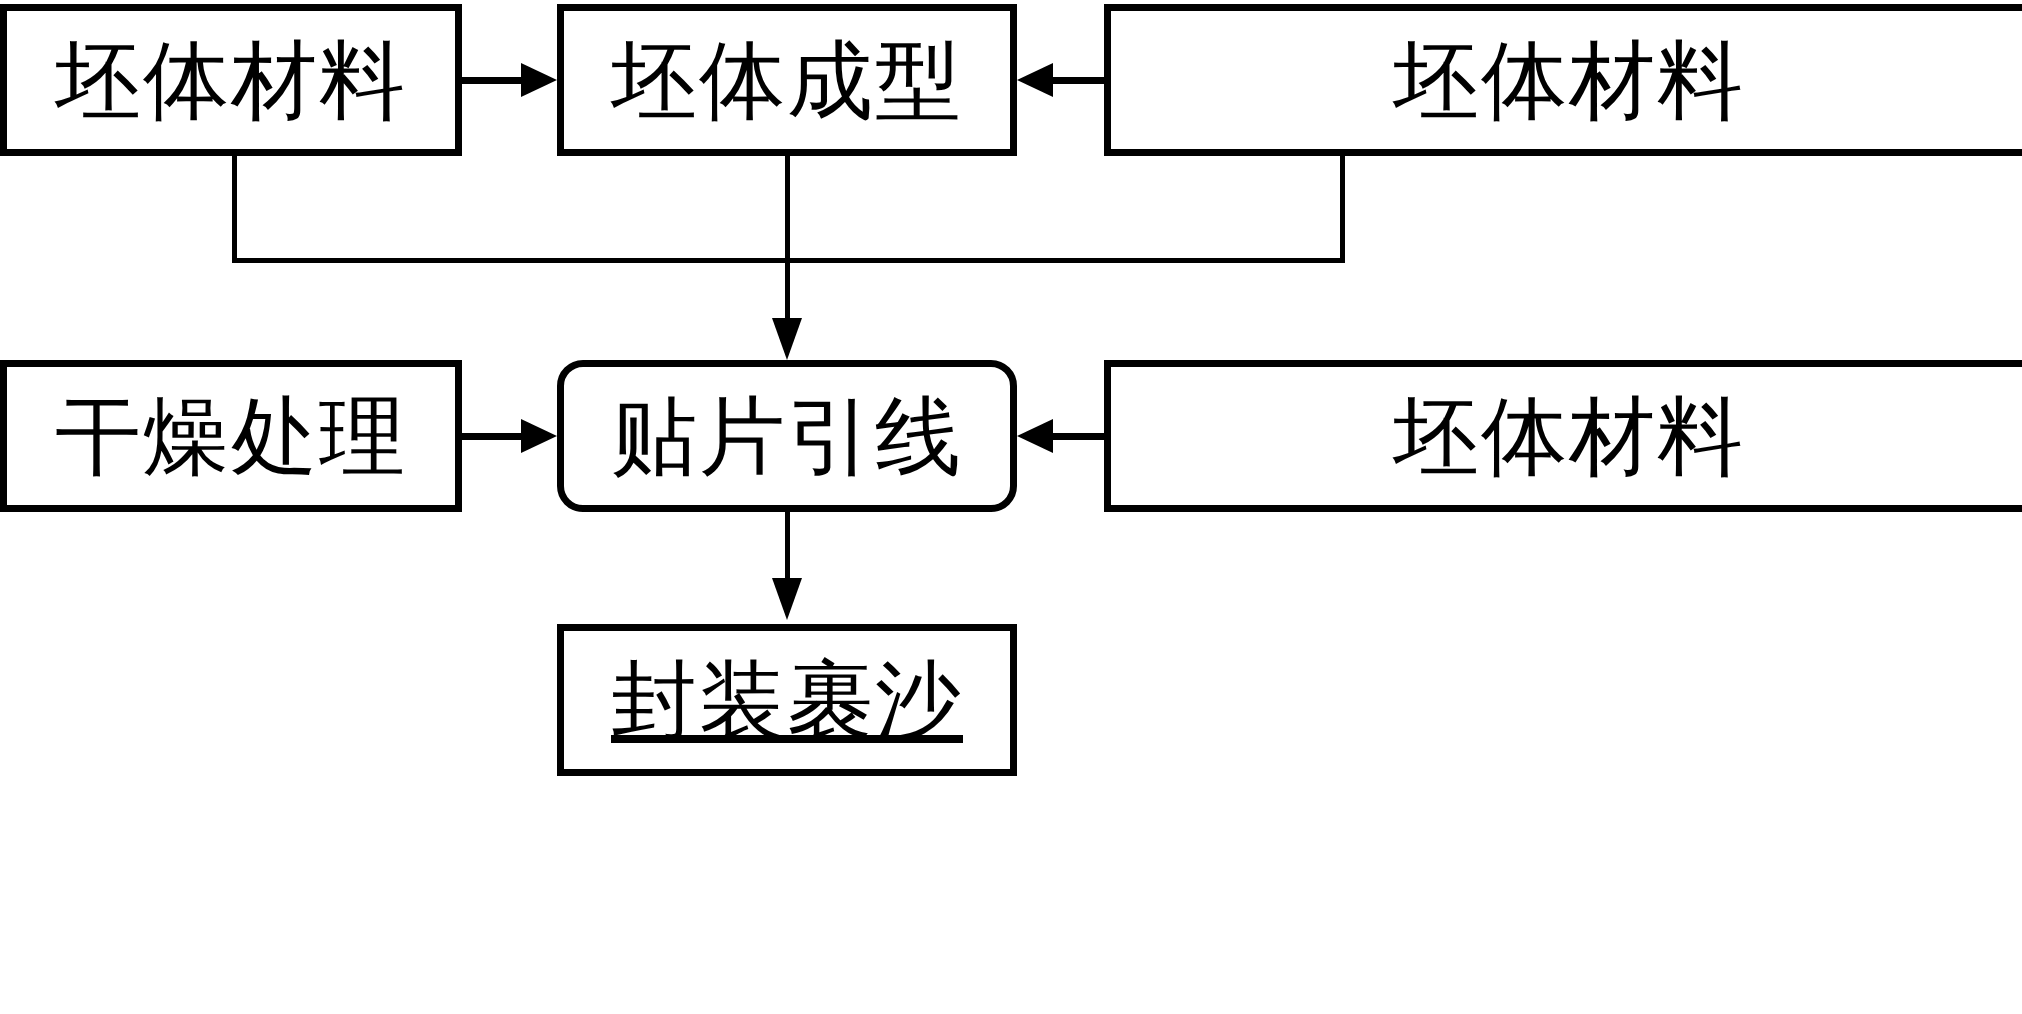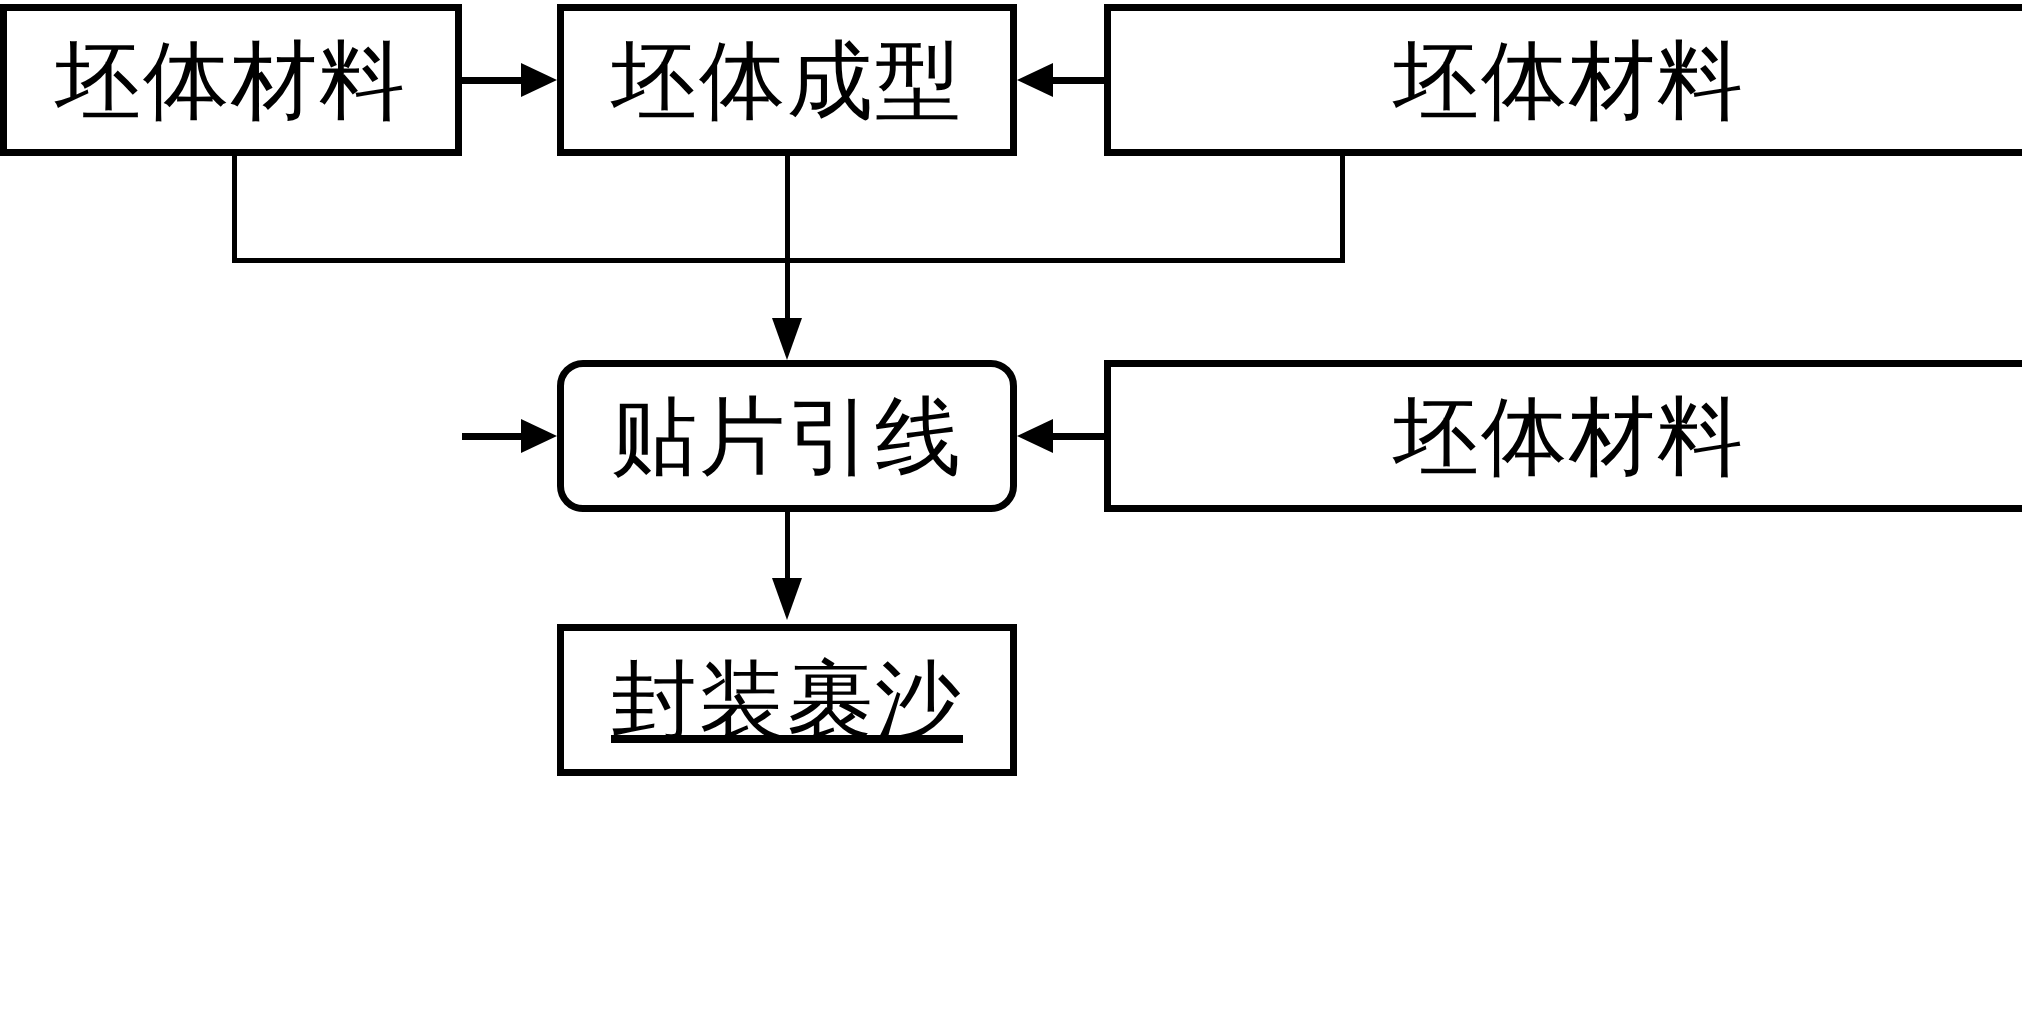--- a/index.html
+++ b/index.html
@@ -90,20 +90,23 @@
   </div>
 
   <div class="node" id="node-blank-forming">
     <span class="node-label">坯体成型</span>
   </div>
 
   <div class="node" id="node-blank-spec">
     <span class="node-label">坯体材料</span>
   </div>
 
+  <div class="node" id="node-drying">
+    <span class="node-label">干燥处理</span>
+  </div>
 
   <div class="node" id="node-chip-lead">
     <span class="node-label">贴片引线</span>
   </div>
 
   <div class="node" id="node-moisture">
     <span class="node-label">坯体材料</span>
   </div>
 
   <div class="node" id="node-encapsulation">

